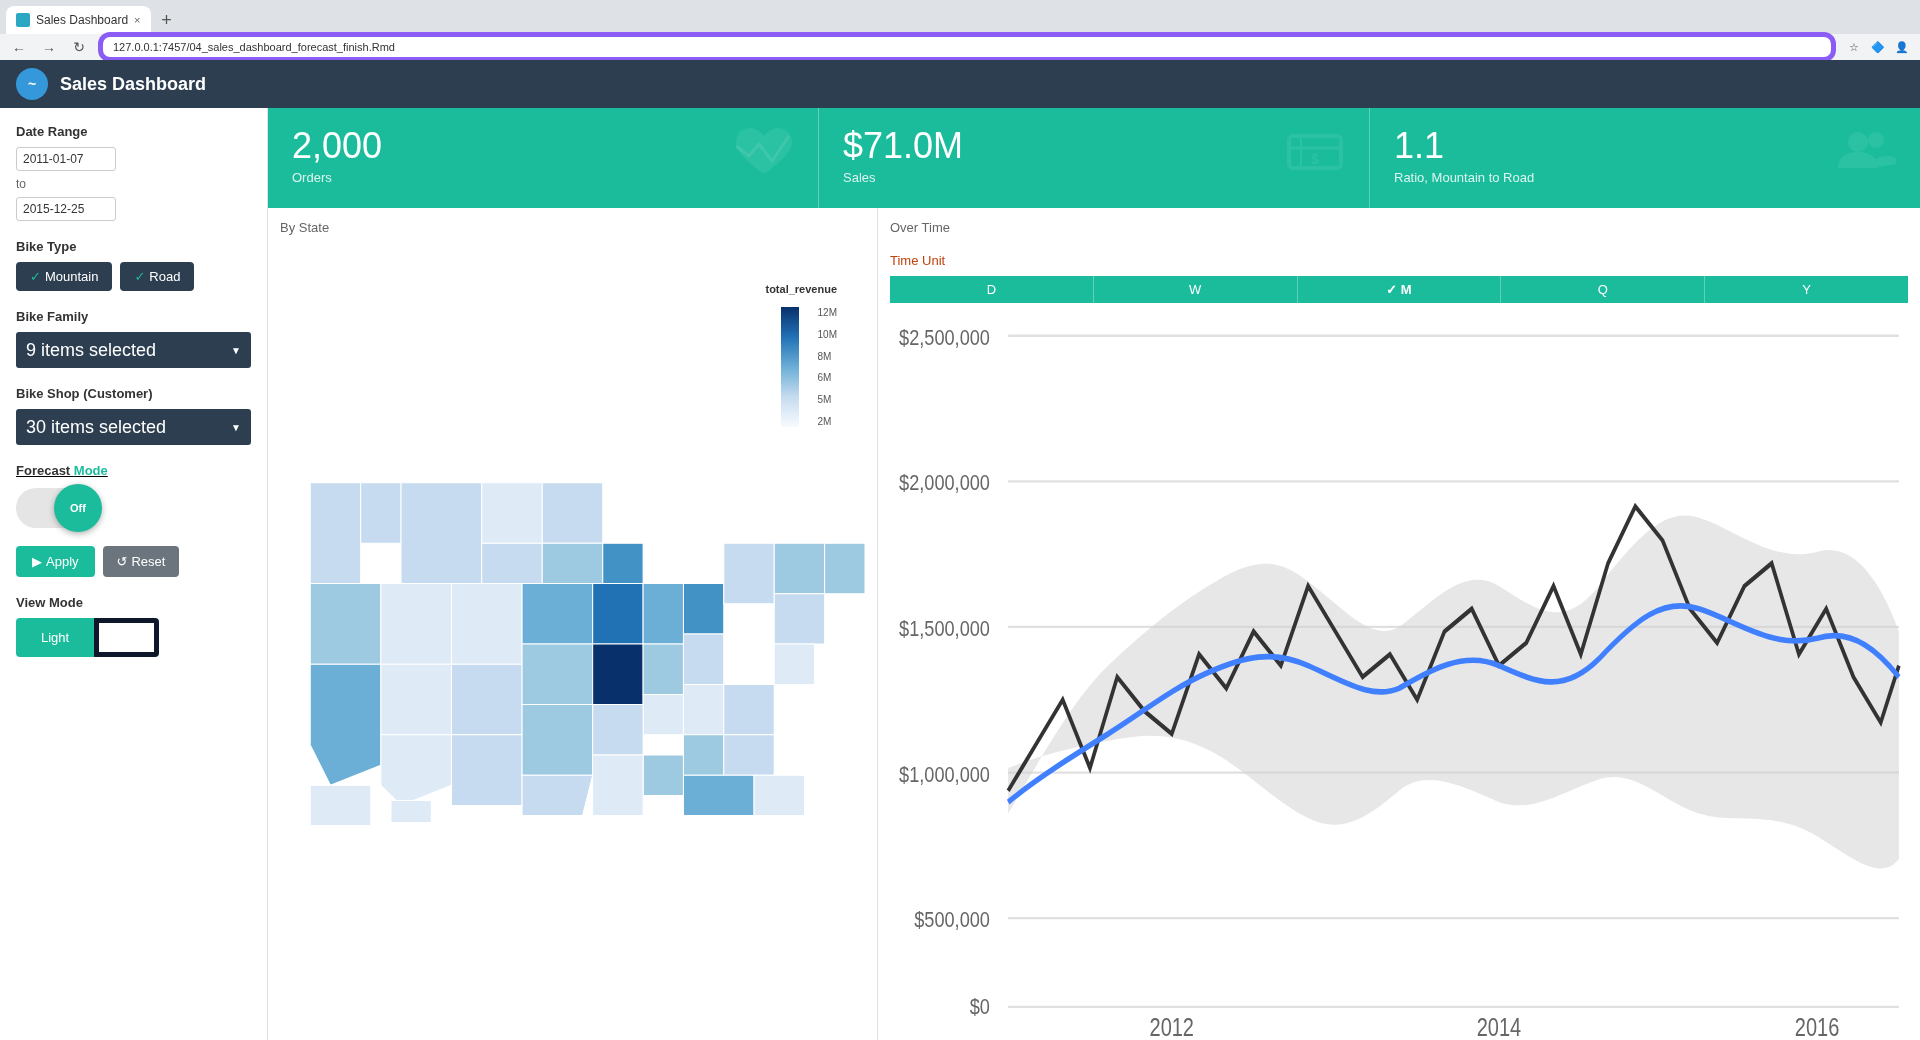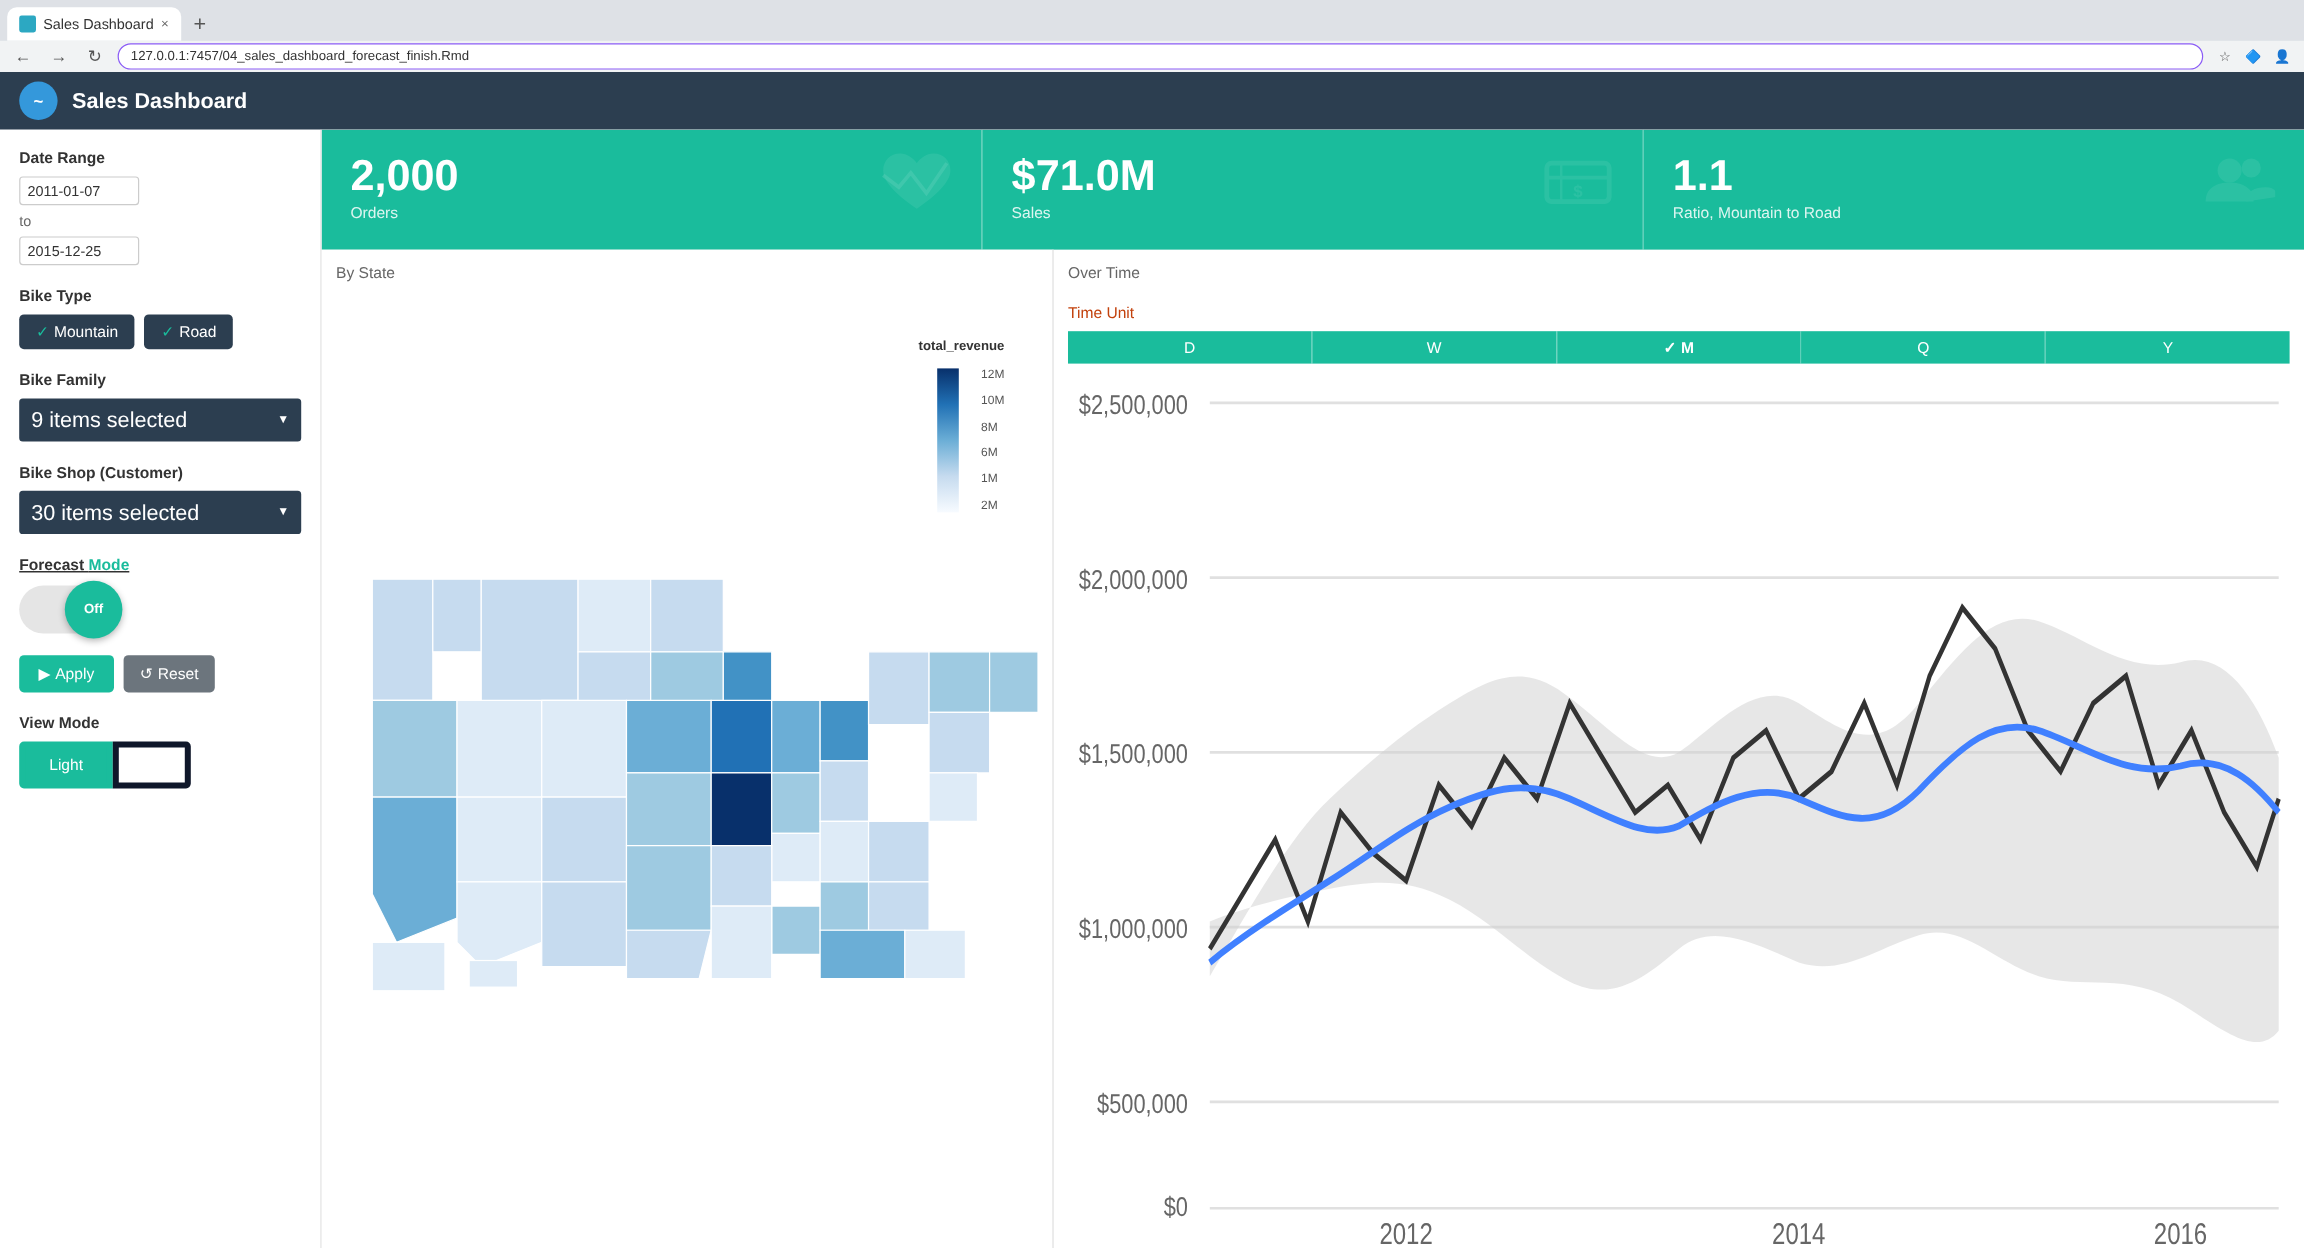--- a/index.html
+++ b/index.html
@@ -39,21 +39,21 @@
       background: #f1f3f4;
       display: flex;
       align-items: center;
       padding: 0 8px;
       gap: 8px;
     }
     .nav-btn { width: 22px; height: 22px; display: flex; align-items: center; justify-content: center; color: #555; font-size: 14px; cursor: pointer; }
     .url-box {
       flex: 1;
       background: #fff;
-      border: 1px solid #8b5cf6;
+      border: 5px solid #8b5cf6;
       border-radius: 12px;
       height: 22px;
       padding: 10px 10px;
       font-size: 11px;
       color: #333;
       display: flex;
       align-items: center;
     }
     .browser-actions { display: flex; gap: 4px; align-items: center; }
     .browser-action-btn { width: 20px; height: 20px; border-radius: 50%; display: flex; align-items: center; justify-content: center; font-size: 11px; color: #555; }
@@ -232,21 +232,21 @@
     .kpi-card {
       background: #1abc9c;
       flex: 1;
       padding: 18px 24px;
       display: flex; align-items: flex-start; justify-content: space-between;
       position: relative;
       overflow: hidden;
     }
     .kpi-card + .kpi-card { border-left: 1px solid rgba(255,255,255,0.3); }
     .kpi-text {}
-    .kpi-value { font-size: 36px; font-weight: 700; color: white; line-height: 1.1; }
+    .kpi-value { font-size: 36px; font-weight: 400; color: white; line-height: 1.1; }
     .kpi-label { font-size: 13px; color: rgba(255,255,255,0.85); margin-top: 4px; }
     .kpi-icon {
       opacity: 0.25;
       font-size: 52px;
       color: white;
       display: flex; align-items: center;
     }
 
     
     .charts-row { display: flex; flex: 1; overflow: hidden; gap: 0; }
@@ -522,21 +522,21 @@
             
             <div class="map-legend">
               <div class="legend-title">total_revenue</div>
               <div style="display:flex; gap:4px;margin-top:12px;">
                 <div class="legend-gradient"></div>
                 <div class="legend-labels">
                   <span>12M</span>
                   <span>10M</span>
                   <span>8M</span>
                   <span>6M</span>
-                  <span>1M</span>
+                  <span>5M</span>
                   <span>2M</span>
                 </div>
               </div>
             </div>
           </div>
         </div>
 
         <div class="time-panel">
           <div class="time-panel-header">
             <div class="panel-title">Over Time</div>

